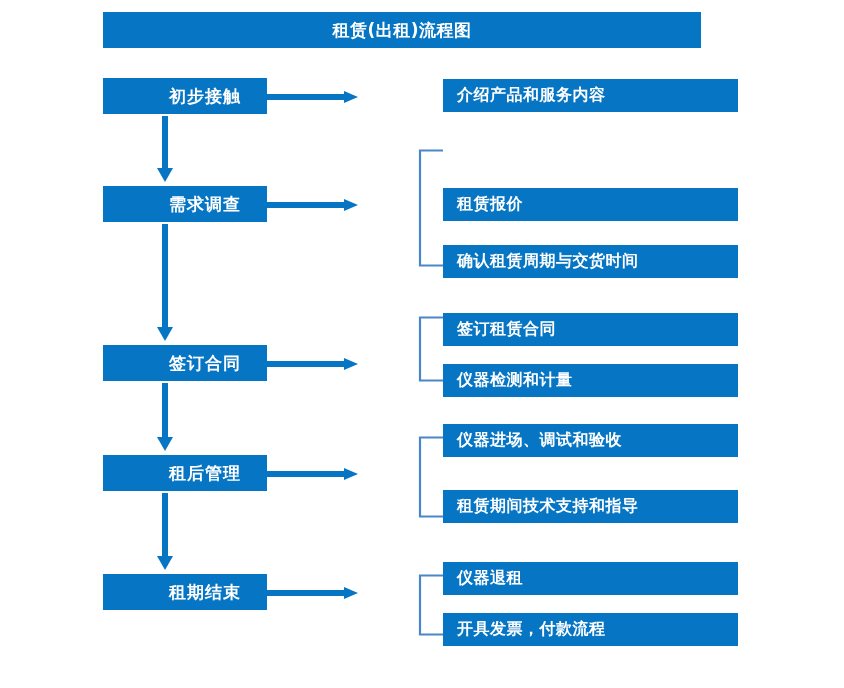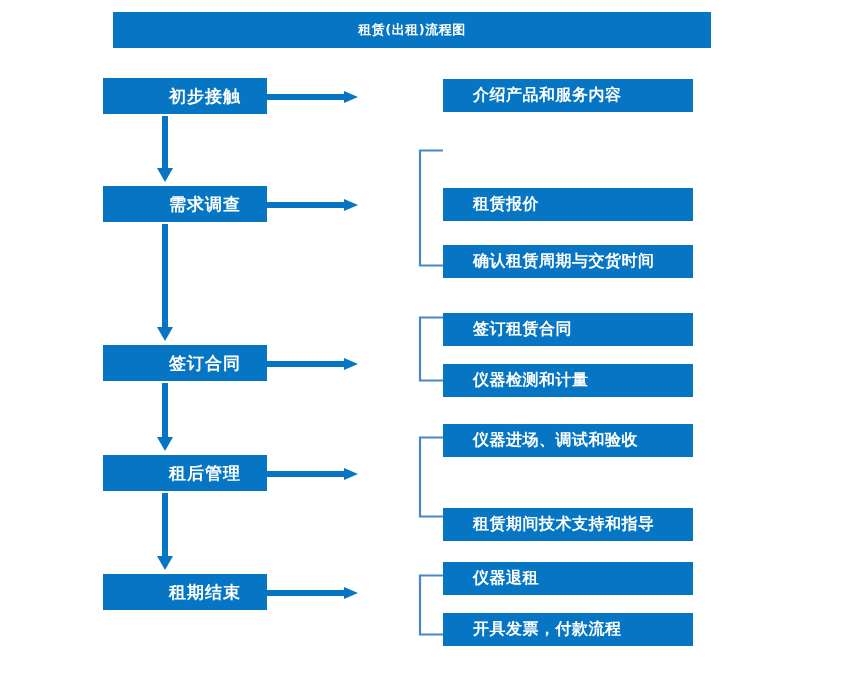--- a/index.html
+++ b/index.html
@@ -14,27 +14,27 @@
     overflow: hidden;
   }
   #canvas {
     position: relative;
     width: 844px;
     height: 688px;
     background: #ffffff;
   }
   .title-bar {
     position: absolute;
-    left: 113px;
+    left: 103px;
     top: 12px;
     width: 598px;
     height: 36px;
     background: #0575C4;
     color: #ffffff;
-    font-size: 13px;
+    font-size: 17px;
     font-weight: bold;
     display: flex;
     align-items: center;
     justify-content: center;
     letter-spacing: 0.5px;
   }
   .stage-box {
     position: absolute;
     left: 103px;
     width: 124px;
@@ -45,29 +45,29 @@
     font-weight: bold;
     display: flex;
     align-items: center;
     justify-content: center;
     letter-spacing: 1px;
     padding-left: 40px;
   }
   .detail-box {
     position: absolute;
     left: 443px;
-    width: 250px;
+    width: 295px;
     height: 33px;
     background: #0575C4;
     color: #ffffff;
     font-size: 16px;
     font-weight: bold;
     display: flex;
     align-items: center;
-    padding-left: 30px;
+    padding-left: 14px;
     box-sizing: border-box;
     letter-spacing: 0.5px;
   }
   .h-arrow {
     position: absolute;
     left: 262px;
     width: 96px;
     height: 14px;
   }
   .v-arrow {
@@ -170,17 +170,17 @@
       <path d="M 25 1.5 L 2 1.5 L 2 60.5 L 25 60.5" fill="none" stroke="#4A87C8" stroke-width="2.2"></path>
     </svg>
   </div>
 
   <div class="detail-box" style="top:79px;">介绍产品和服务内容</div>
   <div class="detail-box" style="top:188px;">租赁报价</div>
   <div class="detail-box" style="top:245px;">确认租赁周期与交货时间</div>
   <div class="detail-box" style="top:313px;">签订租赁合同</div>
   <div class="detail-box" style="top:364px;">仪器检测和计量</div>
   <div class="detail-box" style="top:424px;">仪器进场、调试和验收</div>
-  <div class="detail-box" style="top:490px;margin-top:18px;">租赁期间技术支持和指导</div>
+  <div class="detail-box" style="top:490px;">租赁期间技术支持和指导</div>
   <div class="detail-box" style="top:562px;">仪器退租</div>
   <div class="detail-box" style="top:613px;">开具发票，付款流程</div>
 
 </div>
 
 </body></html>

